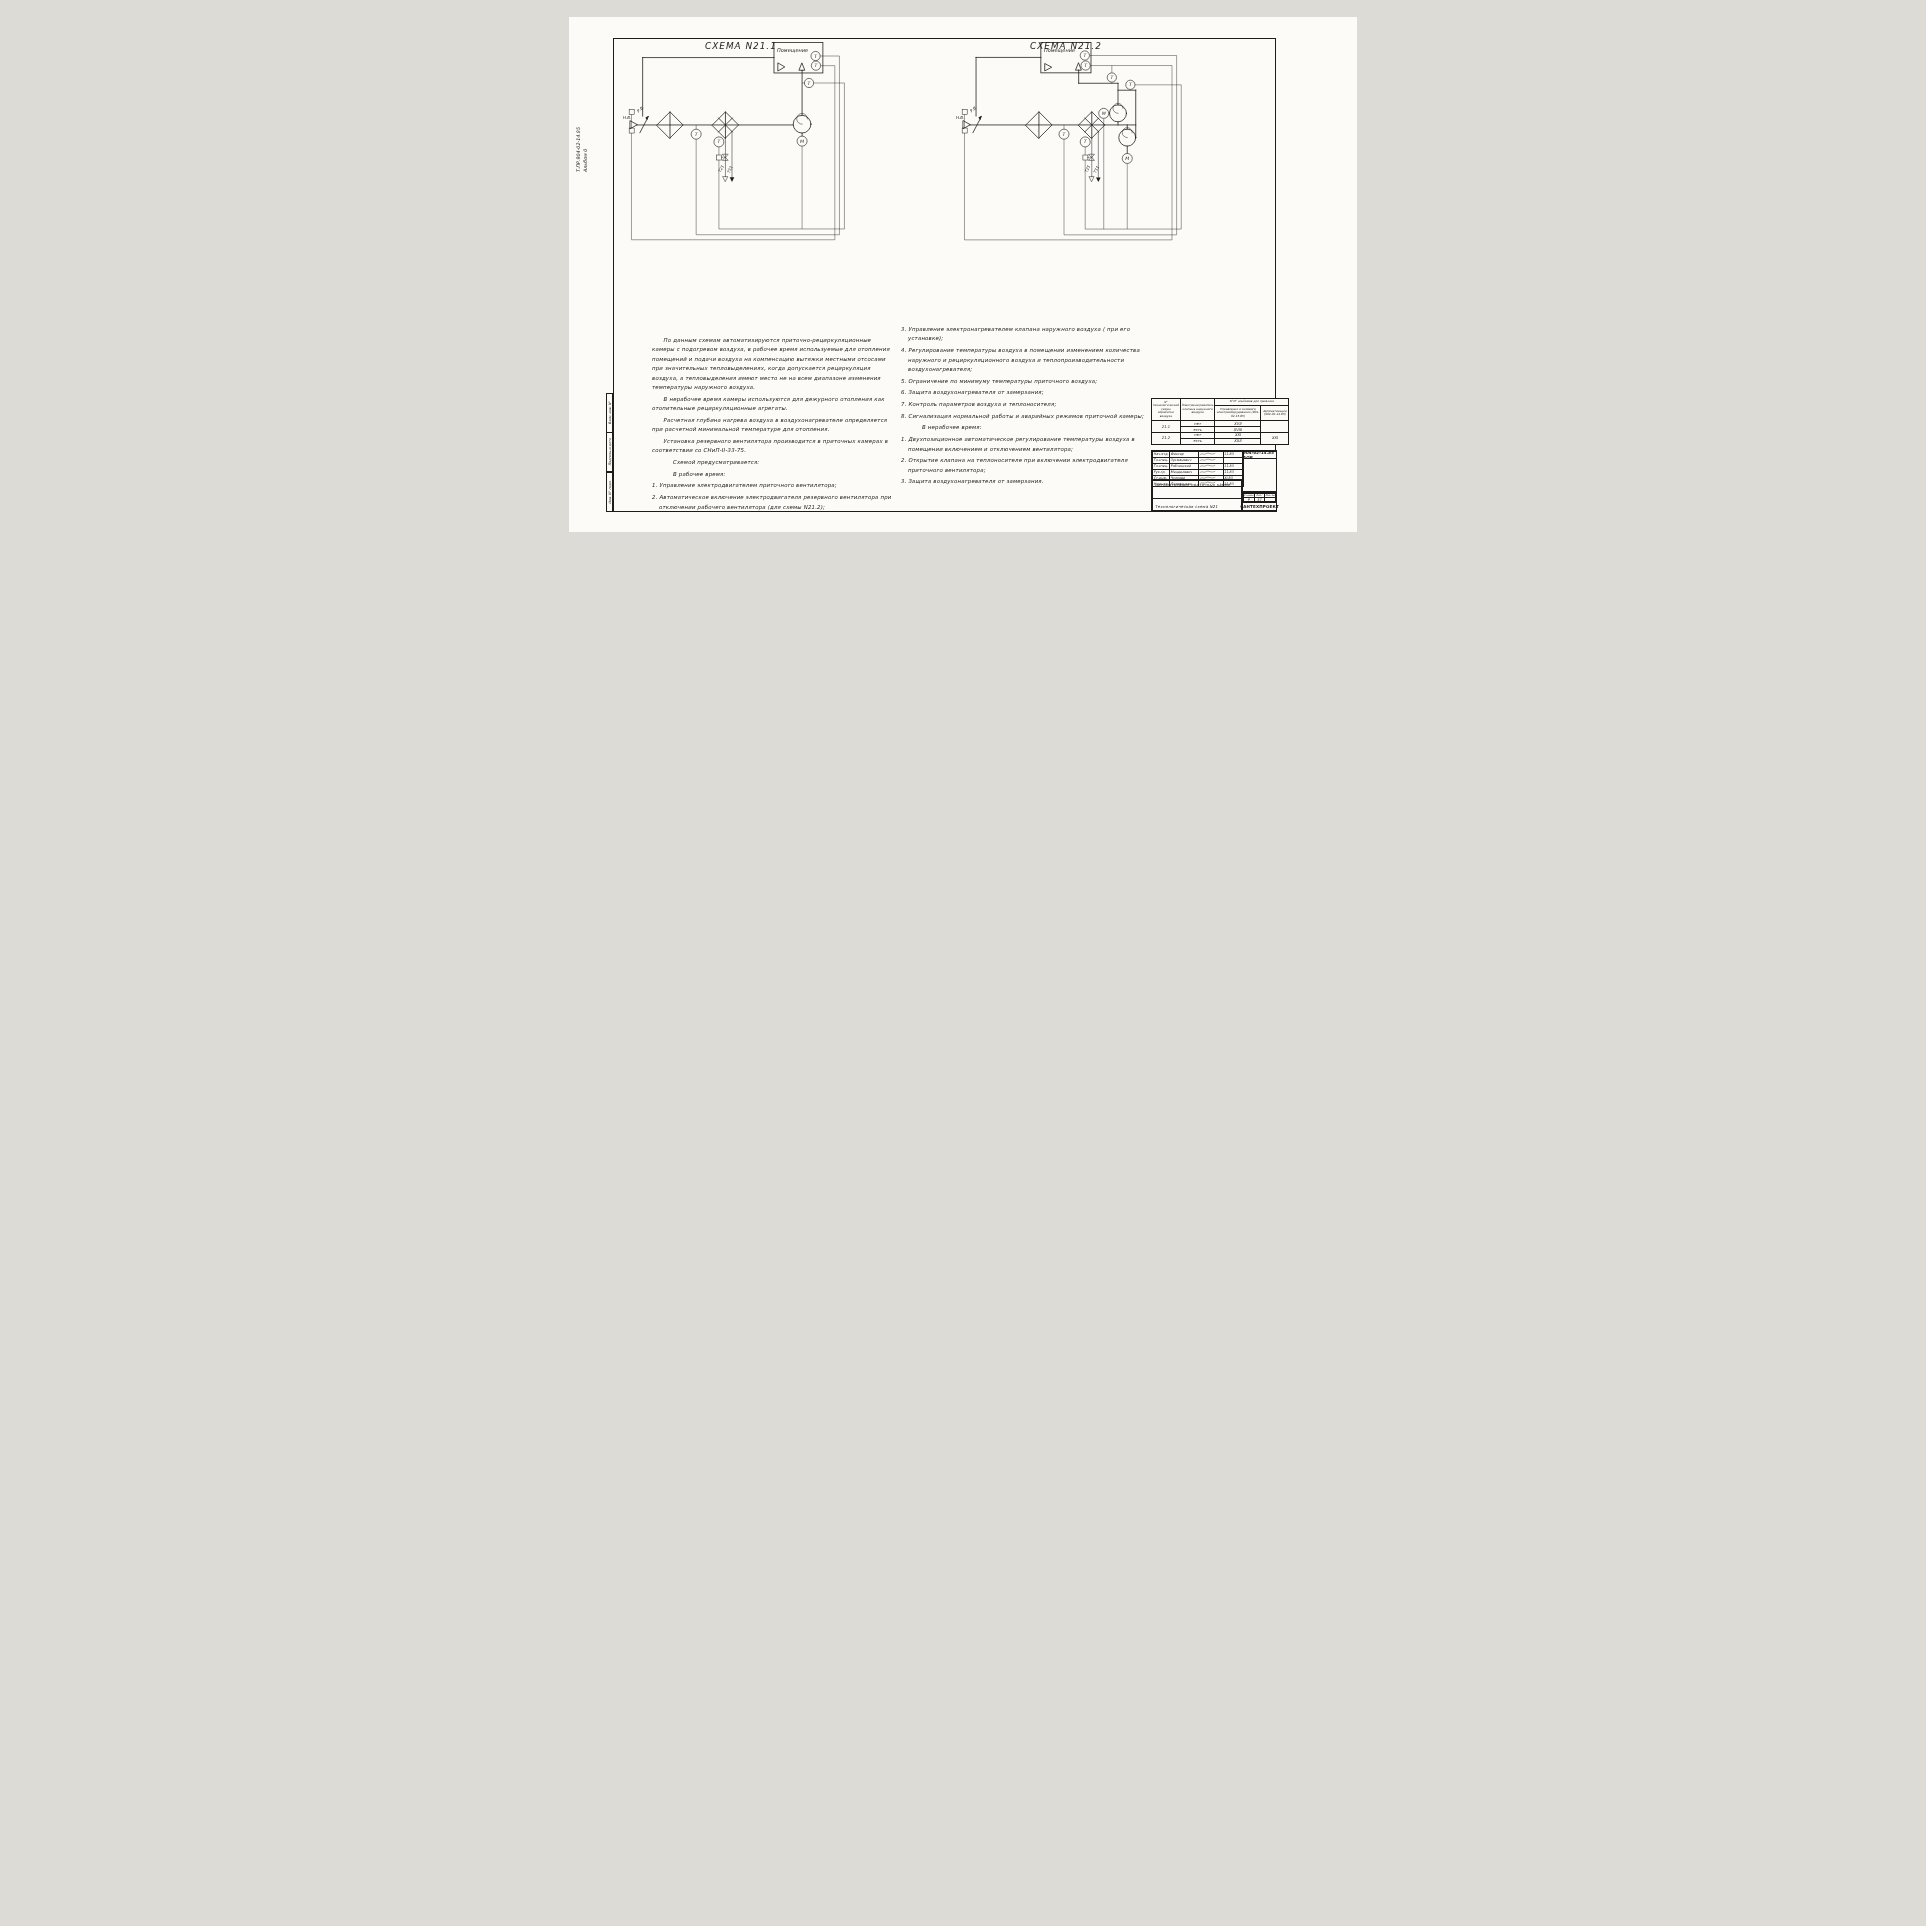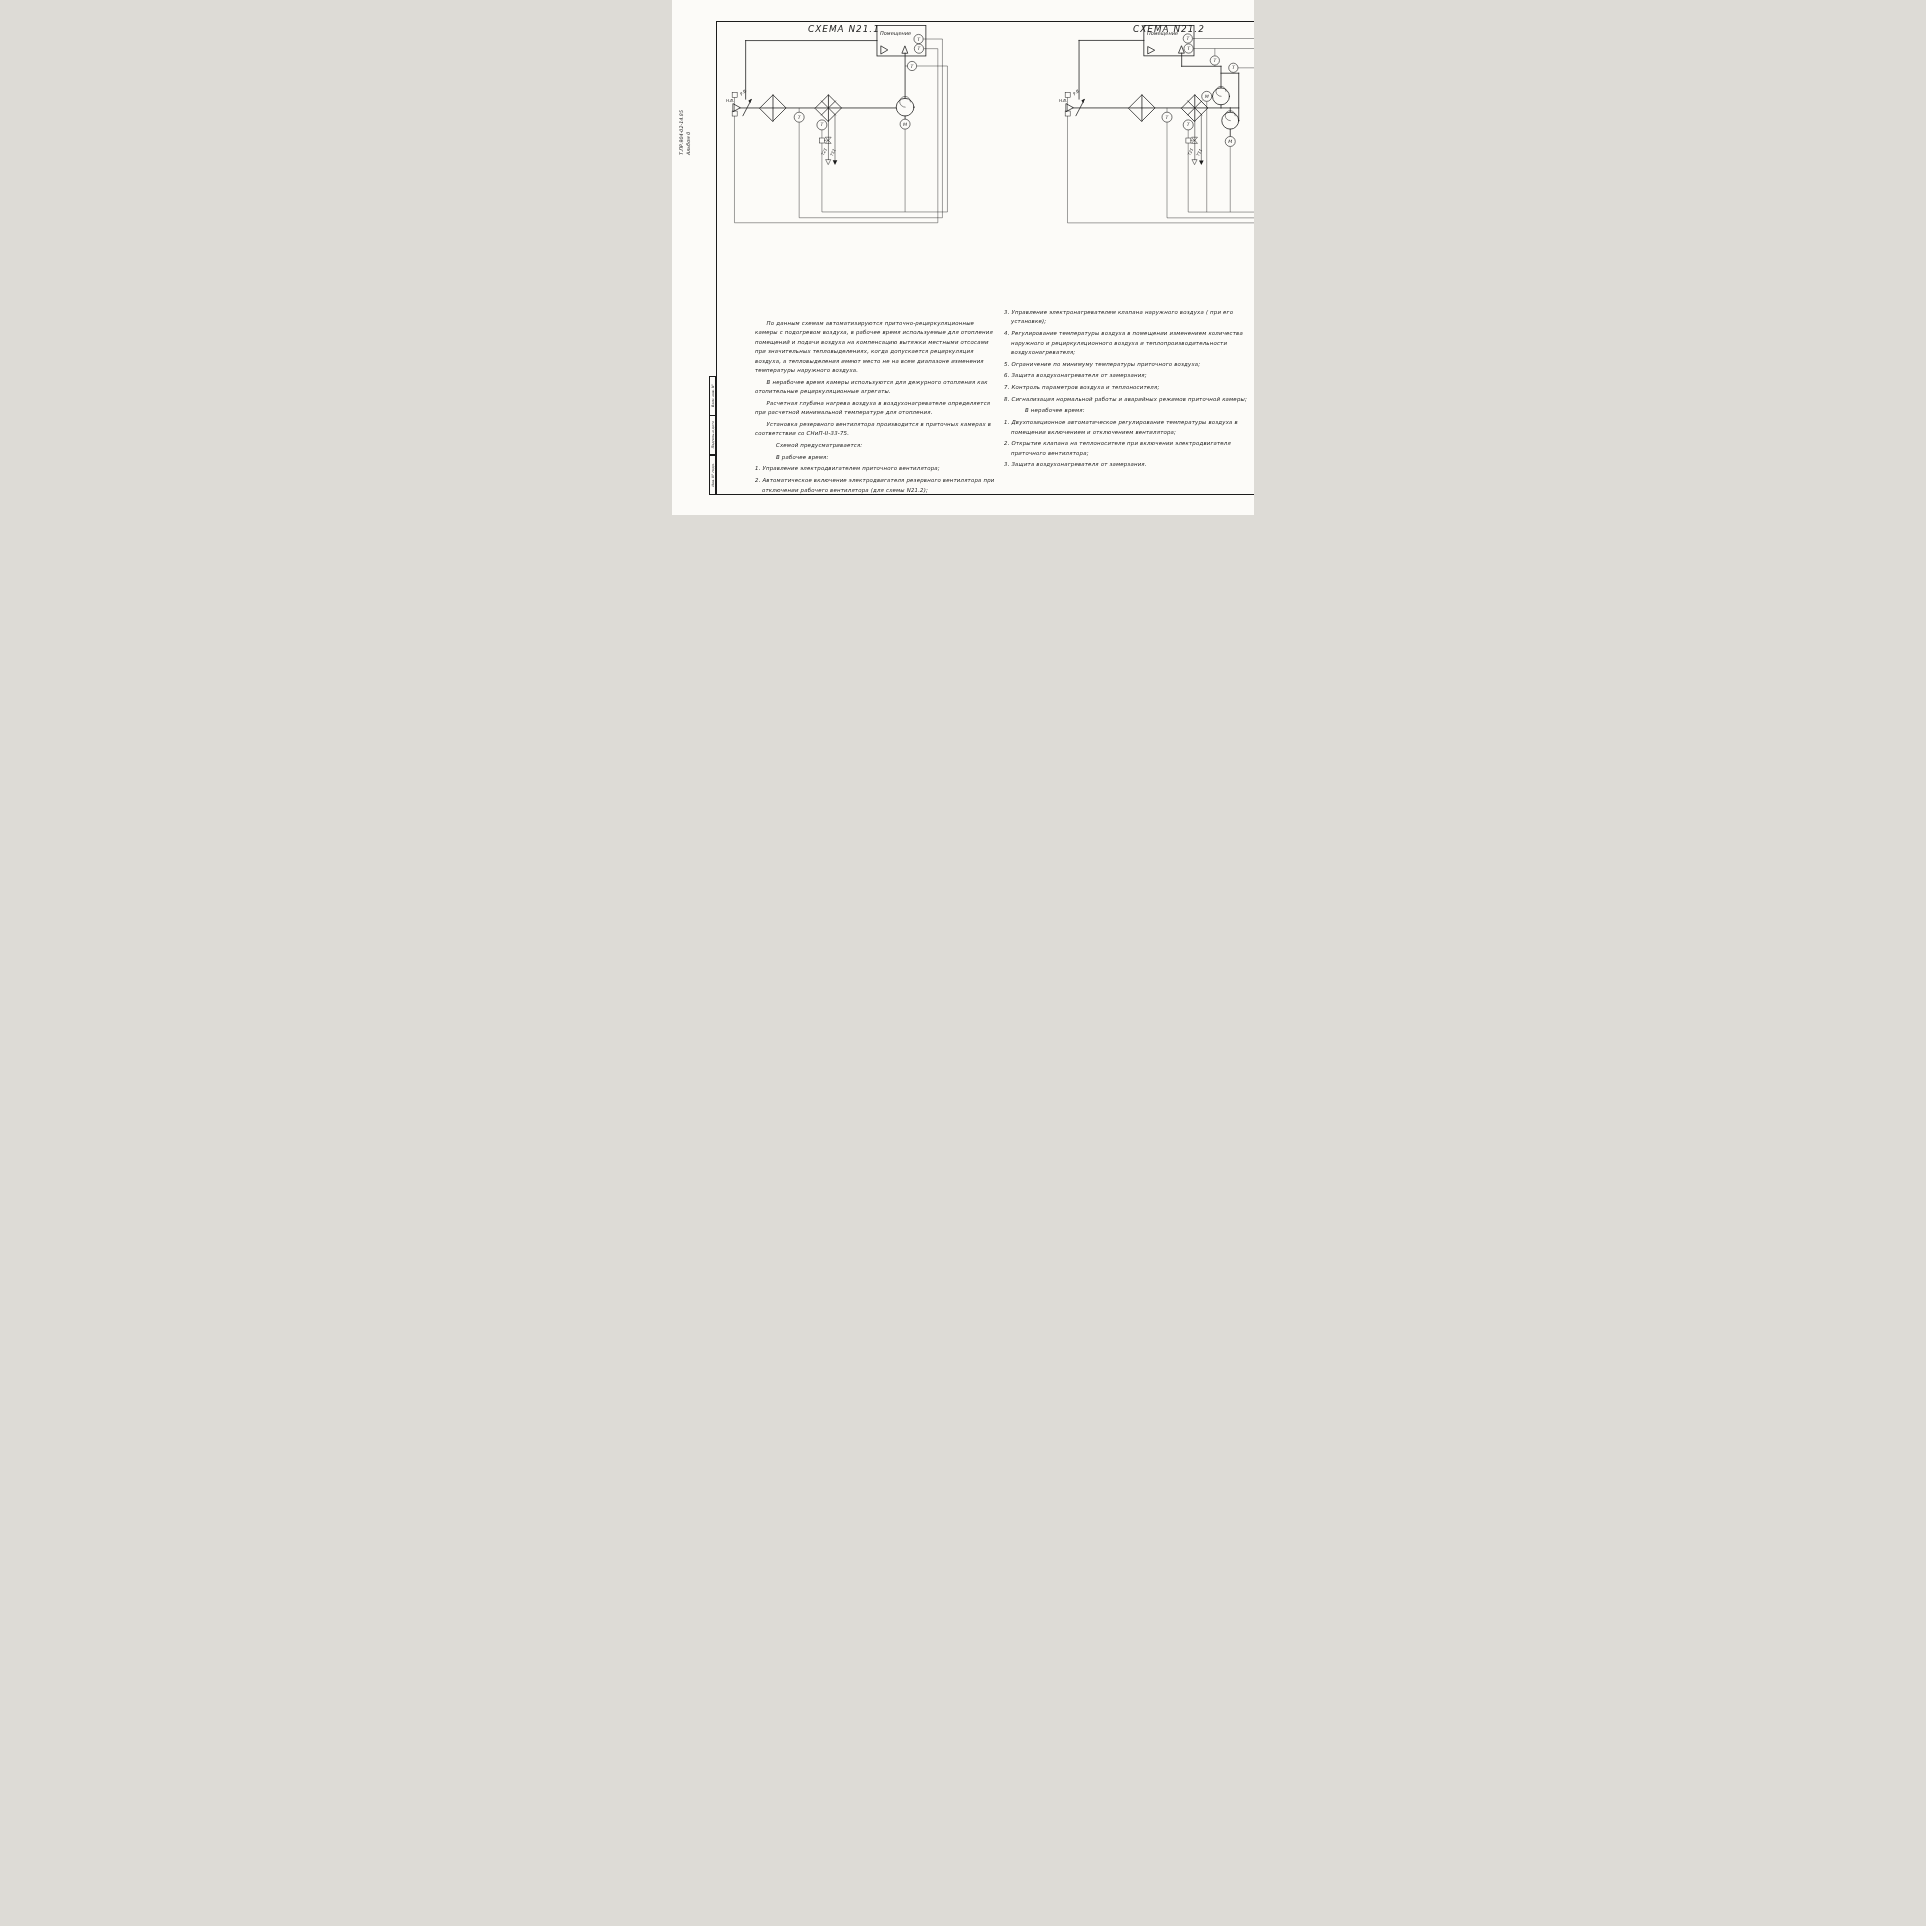--- a/index.html
+++ b/index.html
@@ -1,17 +1,17 @@
 <!DOCTYPE html>
 <html style="font-size:6.2px"><head>
 <meta charset="utf-8">
 <style>
   html,body{margin:0;padding:0;background:#dddbd6;}
-  .page{position:relative;width:582px;height:515px;background:#fcfbf8;
-        font-family:"DejaVu Sans",sans-serif;color:#1c1c1c;overflow:hidden;margin:0 auto;}
+  .page{position:relative;width:788px;height:515px;background:#fcfbf8;
+        font-family:"DejaVu Sans",sans-serif;color:#1c1c1c;overflow:hidden;margin:17px auto;}
   .frame{position:absolute;left:44px;top:21px;width:663px;height:474px;
          border:1px solid #1c1c1c;box-sizing:border-box;}
   .schema-title{position:absolute;font-style:italic;font-size:8.9px;letter-spacing:1px;white-space:nowrap;}
   .vlabel{position:absolute;left:6.2px;top:39px;height:116px;writing-mode:vertical-rl;
           transform:rotate(180deg);font-style:italic;font-size:4.8px;line-height:7px;white-space:nowrap;}
   .stamp{position:absolute;left:37px;width:7px;border:0.6px solid #1c1c1c;box-sizing:border-box;
          display:flex;align-items:center;justify-content:center;background:#fcfbf8;}
   .vtext{writing-mode:vertical-rl;transform:rotate(180deg);font-size:3.3px;font-style:italic;white-space:nowrap;}
   .notes{position:absolute;font-style:italic;font-size:5.4px;line-height:9.4px;letter-spacing:0.2px;}
   .notes p{margin:0 0 2.3px 0;}

